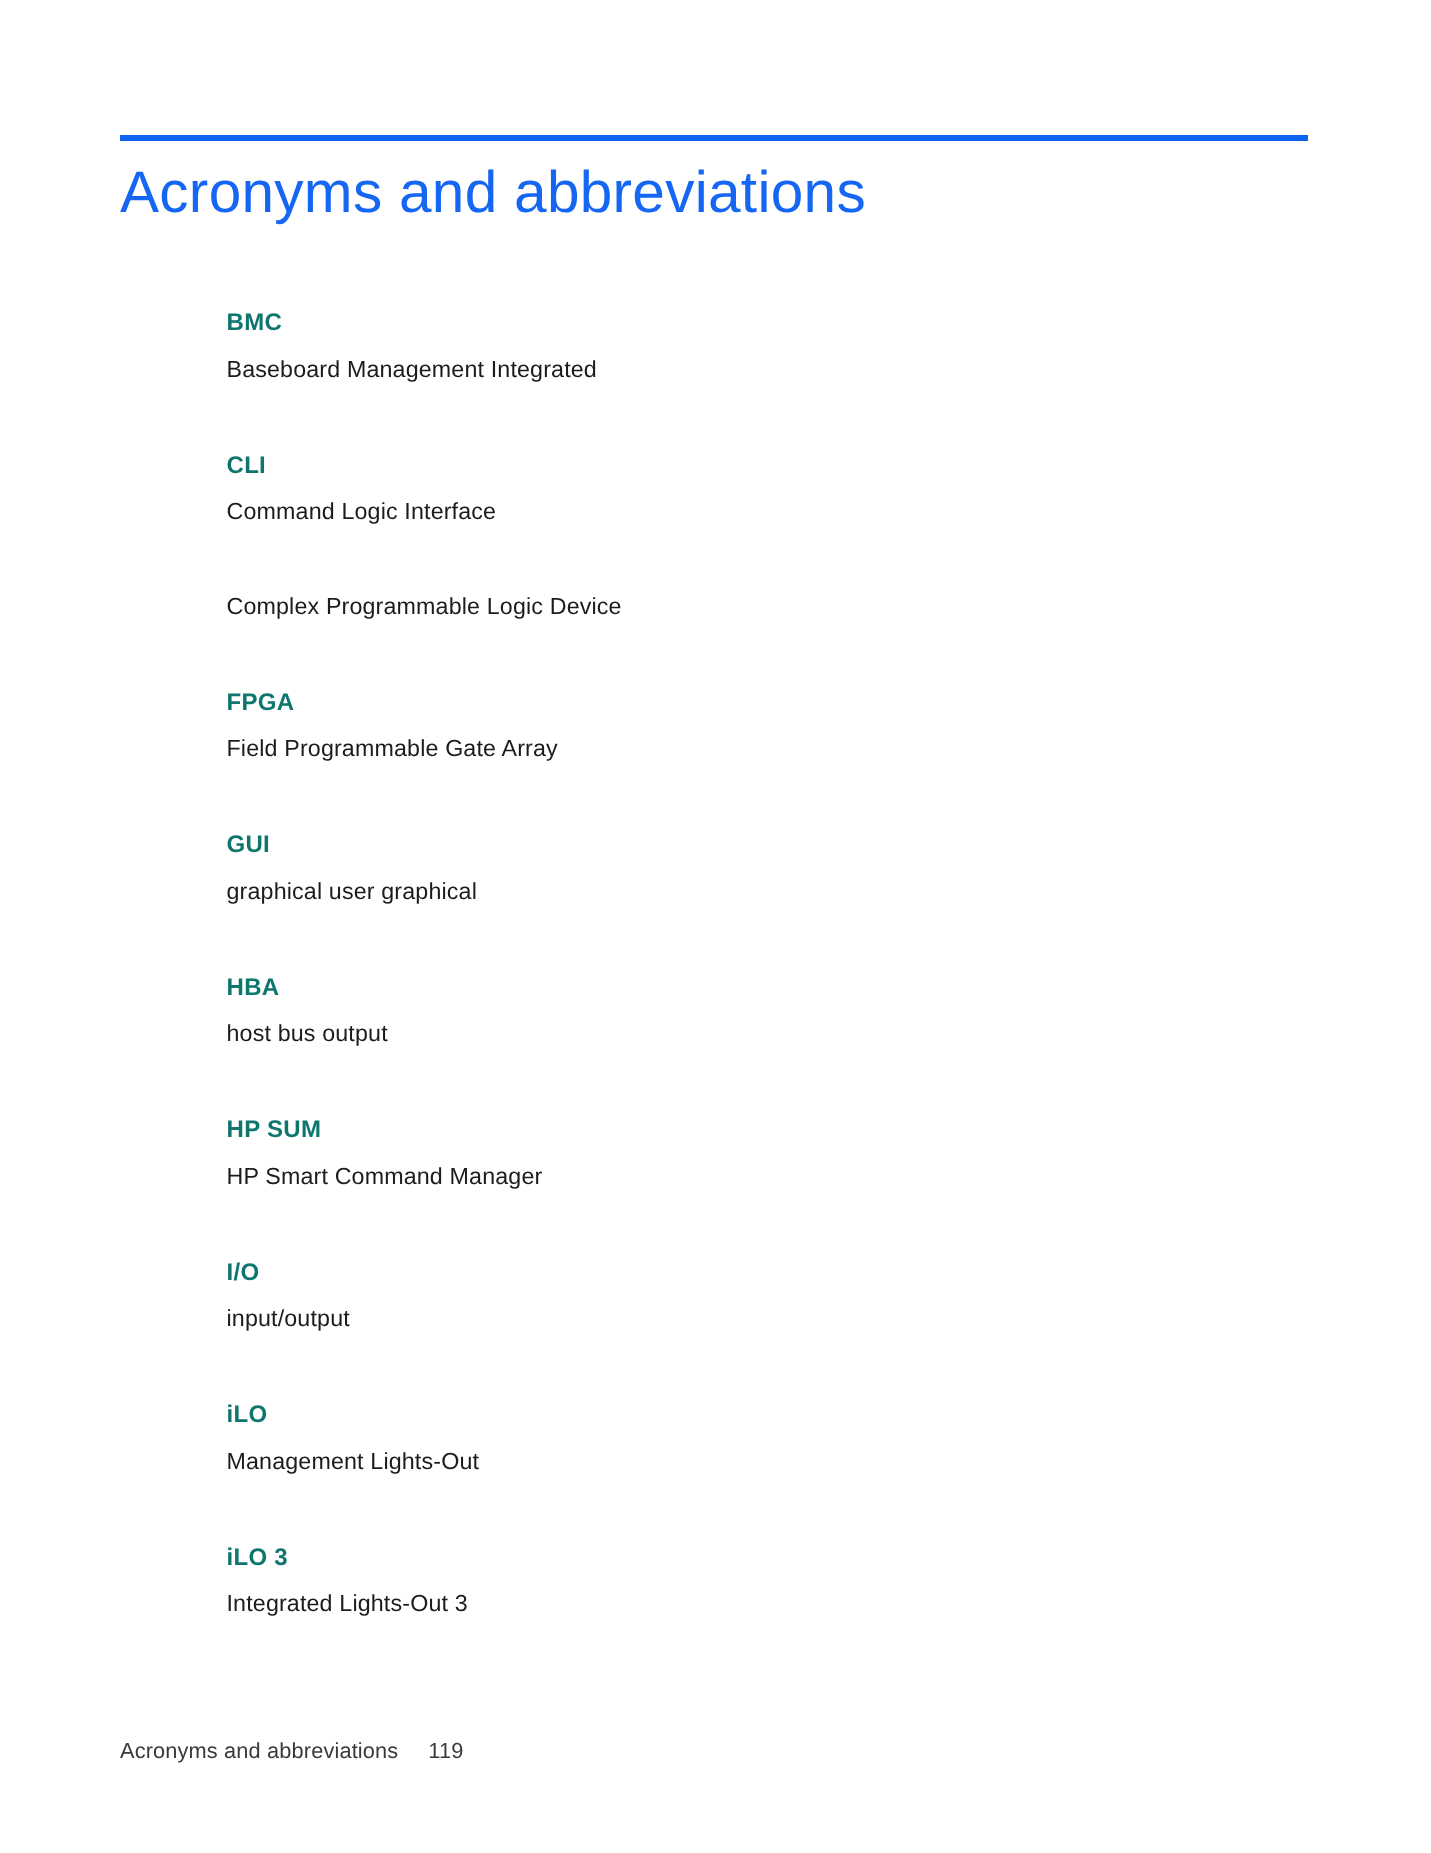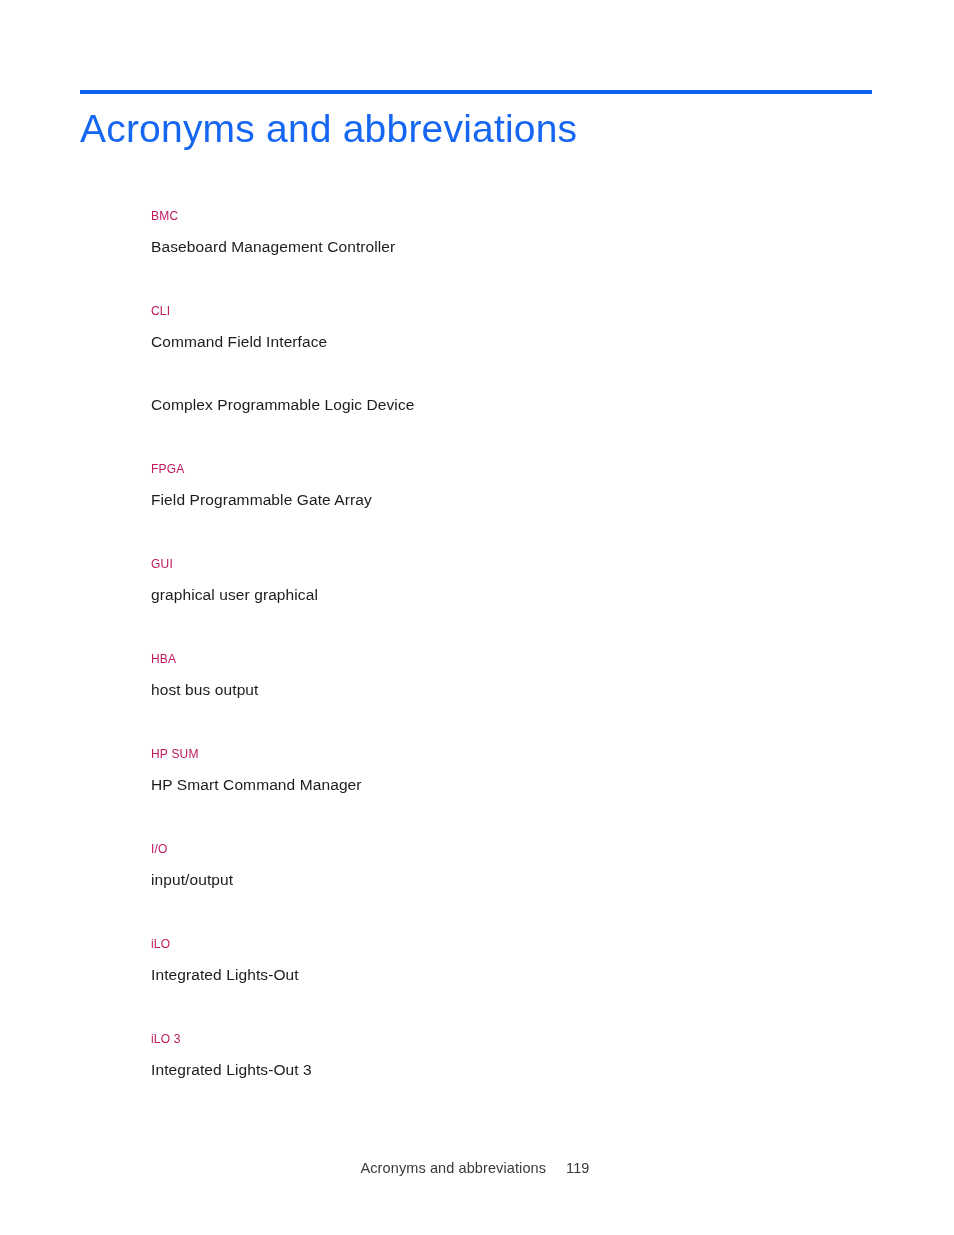--- a/index.html
+++ b/index.html
@@ -54,41 +54,41 @@
     width: 700px;
   }
   .glossary-entry {
     margin: 0 0 43px 0;
   }
   .glossary-entry:last-child {
     margin-bottom: 0;
   }
   .term {
     margin: 0;
-    font-size: 12px;
+    font-size: 16px;
     line-height: 22px;
-    font-weight: 400;
-    color: #be185d;
+    font-weight: 700;
+    color: #0f766e;
     letter-spacing: 0.2px;
   }
   .definition {
     margin: 10px 0 0 0;
     font-size: 15.5px;
     line-height: 20px;
     color: #1c1c1c;
     letter-spacing: 0.1px;
   }
 
   
   .page-footer {
     position: absolute;
     left: 80px;
     top: 1158px;
     width: 790px;
-    text-align: center;
+    text-align: left;
     font-size: 14.5px;
     line-height: 20px;
     color: #3a3a3a;
     letter-spacing: 0.1px;
   }
   .footer-label {
     display: inline;
   }
   .footer-page-number {
     display: inline-block;
@@ -101,25 +101,25 @@
 <div class="page">
 
   <div class="heading-block">
     <div class="heading-rule"></div>
     <h1 class="page-title">Acronyms and abbreviations</h1>
   </div>
 
   <div class="glossary">
       <div class="glossary-entry">
         <div class="term">BMC</div>
-        <div class="definition">Baseboard Management Controller</div>
+        <div class="definition">Baseboard Management Integrated</div>
       </div>
       <div class="glossary-entry">
         <div class="term">CLI</div>
-        <div class="definition">Command Field Interface</div>
+        <div class="definition">Command Logic Interface</div>
       </div>
       <div class="glossary-entry">
         <div class="definition">Complex Programmable Logic Device</div>
       </div>
       <div class="glossary-entry">
         <div class="term">FPGA</div>
         <div class="definition">Field Programmable Gate Array</div>
       </div>
       <div class="glossary-entry">
         <div class="term">GUI</div>
@@ -132,21 +132,21 @@
       <div class="glossary-entry">
         <div class="term">HP SUM</div>
         <div class="definition">HP Smart Command Manager</div>
       </div>
       <div class="glossary-entry">
         <div class="term">I/O</div>
         <div class="definition">input/output</div>
       </div>
       <div class="glossary-entry">
         <div class="term">iLO</div>
-        <div class="definition">Integrated Lights-Out</div>
+        <div class="definition">Management Lights-Out</div>
       </div>
       <div class="glossary-entry">
         <div class="term">iLO 3</div>
         <div class="definition">Integrated Lights-Out 3</div>
       </div>
     </div>
 
   <div class="page-footer">
     <span class="footer-label">Acronyms and abbreviations</span><span class="footer-page-number">119</span>
   </div>

